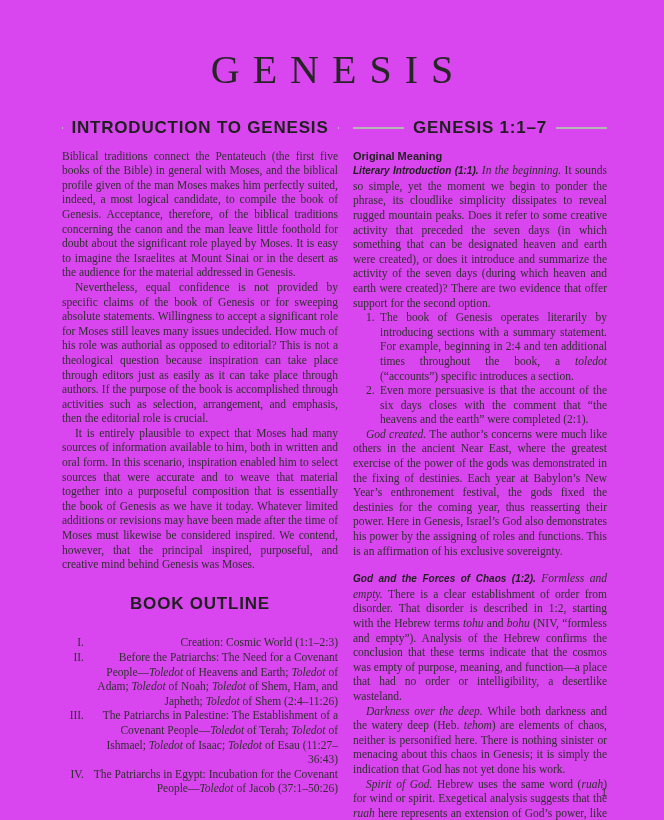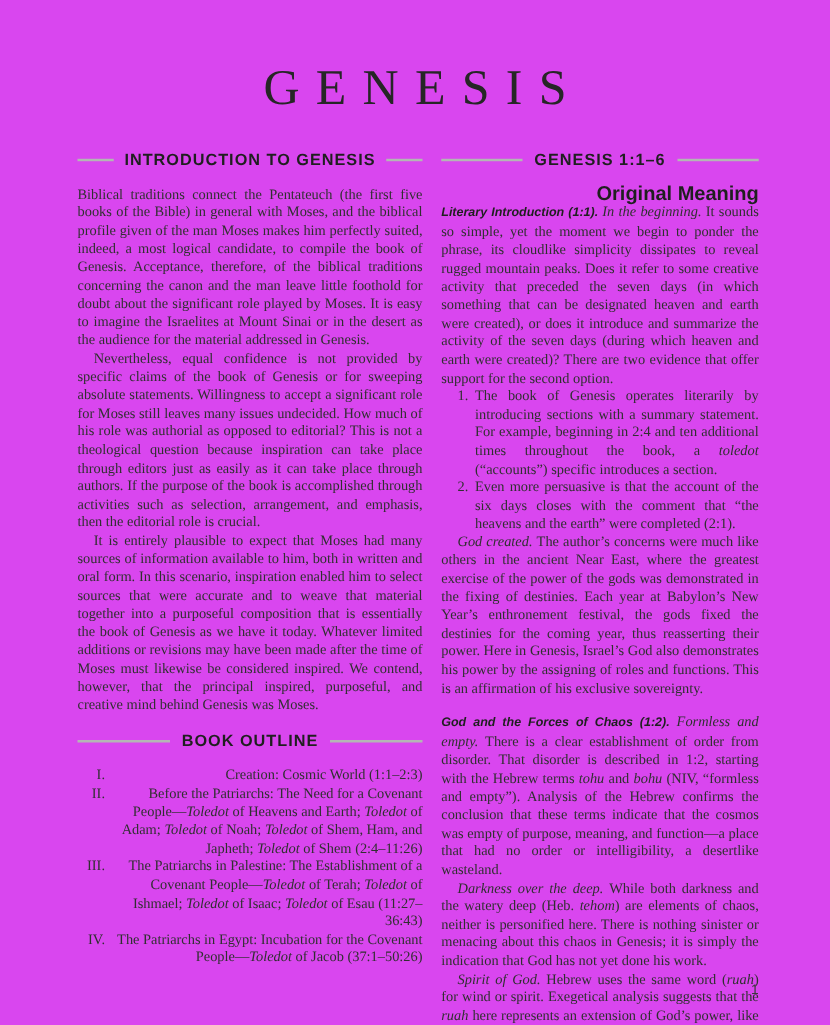--- a/index.html
+++ b/index.html
@@ -40,50 +40,49 @@
   }
   .section-header .rule {
     flex: 1 1 auto;
     height: 2px;
     background: #b5b5b5;
   }
   .section-header .label {
     flex: 0 0 auto;
     font-family: "Liberation Sans", sans-serif;
     font-weight: bold;
-    font-size: 13px;
+    font-size: 17px;
     letter-spacing: 0.8px;
     color: #1f1f1f;
     white-space: nowrap;
   }
 
   .body-text { font-size: 11.5px; line-height: 14.6px; }
 
   .body-para { margin: 0; text-align: justify; }
   .body-para.indent { text-indent: 13px; }
   .body-para.space-before { margin-top: 13px; }
 
-  .outline-header { margin-top: 14px; }
+  .outline-header { margin-top: 14px; flex-direction: column; }
   .outline-list { margin-top: 2px; }
   .outline-item { display: flex; margin: 0; }
   .outline-num {
     flex: 0 0 22px;
     text-align: right;
     padding-right: 5px;
   }
   .outline-text { flex: 1 1 auto; text-align: right; }
 
   .om-heading {
     margin: 0;
     font-family: "Liberation Sans", sans-serif;
     font-weight: bold;
-    font-size: 16px;
+    font-size: 11px;
     color: #1f1f1f;
     line-height: 14.6px;
-    text-align: right;
   }
 
   .r-list { display: flex; padding-left: 13px; margin: 0; }
   .r-list .num { flex: 0 0 14px; }
   .r-list .txt { flex: 1 1 auto; text-align: justify; }
 
   .seg-n  { }
   .seg-i  { font-style: italic; margin-top: 24px; }
   .seg-bi {
     font-family: "Liberation Sans", sans-serif;
@@ -146,21 +145,21 @@
           <div class="outline-item">
             <span class="outline-num">IV.</span>
             <span class="outline-text"><span class="seg-n">The Patriarchs in Egypt: Incubation for the Covenant People—</span><span class="seg-i">Toledot</span><span class="seg-n"> of Jacob (37:1–50:26)</span></span>
           </div>
         </div>
     </div>
 
     <div class="col-right body-text">
       <div class="section-header">
         <span class="rule"></span>
-        <span class="label">GENESIS 1:1–6</span>
+        <span class="label">GENESIS 1:1–7</span>
         <span class="rule"></span>
       </div>
 
       <div class="om-heading">Original Meaning</div>
 
       <div id="commentary-blocks">
           <div class="body-para"><span class="seg-bi">Literary Introduction (1:1). </span><span class="seg-i">In the beginning. </span><span class="seg-n">It sounds so simple, yet the moment we begin to ponder the phrase, its cloudlike simplicity dissipates to reveal rugged mountain peaks. Does it refer to some creative activity that preceded the seven days (in which something that can be designated heaven and earth were created), or does it introduce and summarize the activity of the seven days (during which heaven and earth were created)? There are two evidence that offer support for the second option.</span></div>
           <div class="r-list">
             <span class="num">1.</span>
             <span class="txt"><span class="seg-n">The book of Genesis operates literarily by introducing sections with a summary statement. For example, beginning in 2:4 and ten additional times throughout the book, a </span><span class="seg-i">toledot</span><span class="seg-n"> (“accounts”) specific introduces a section.</span></span>

